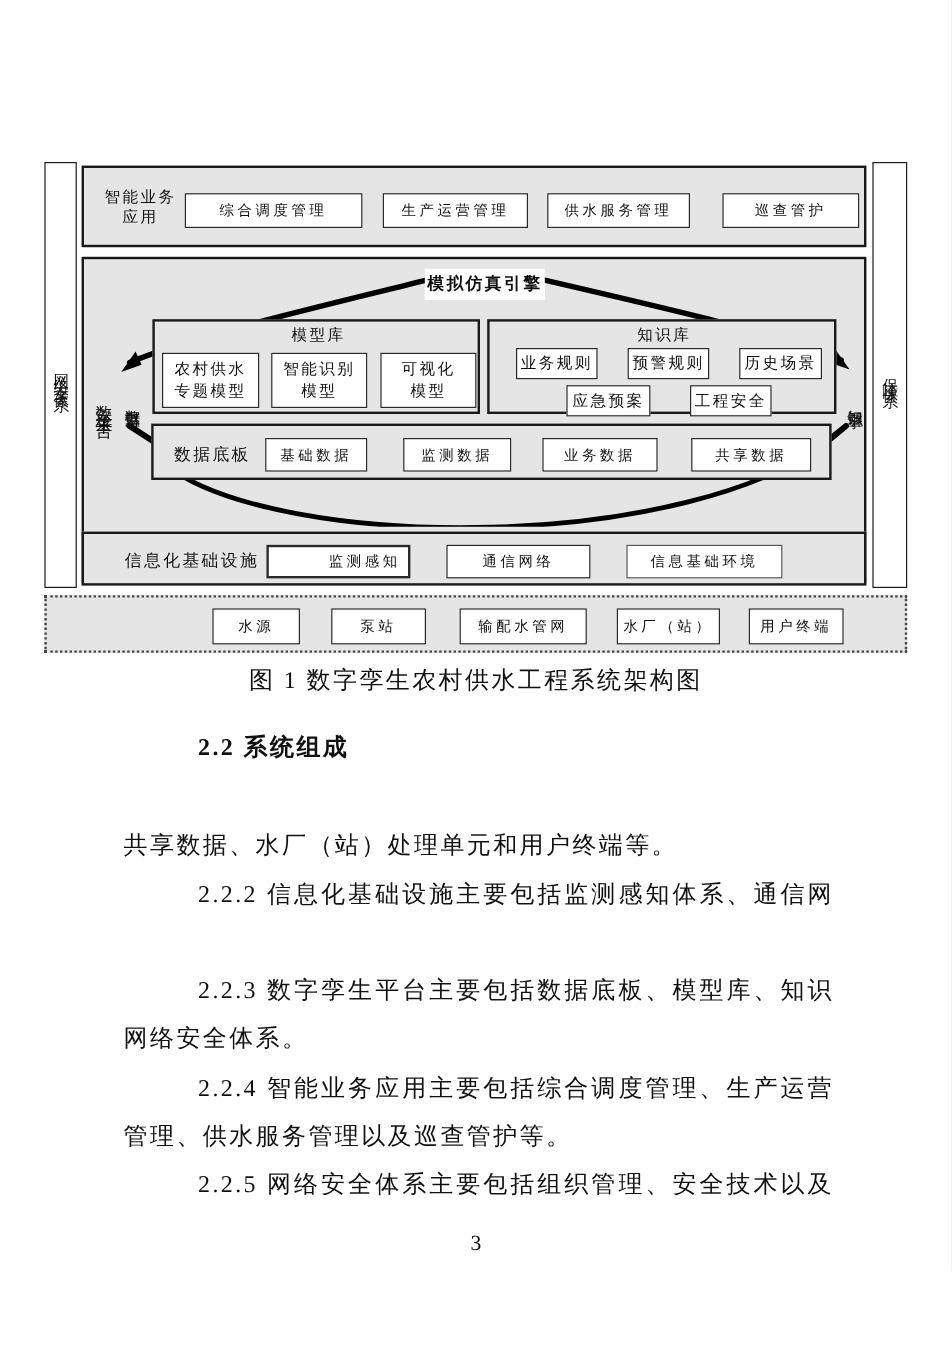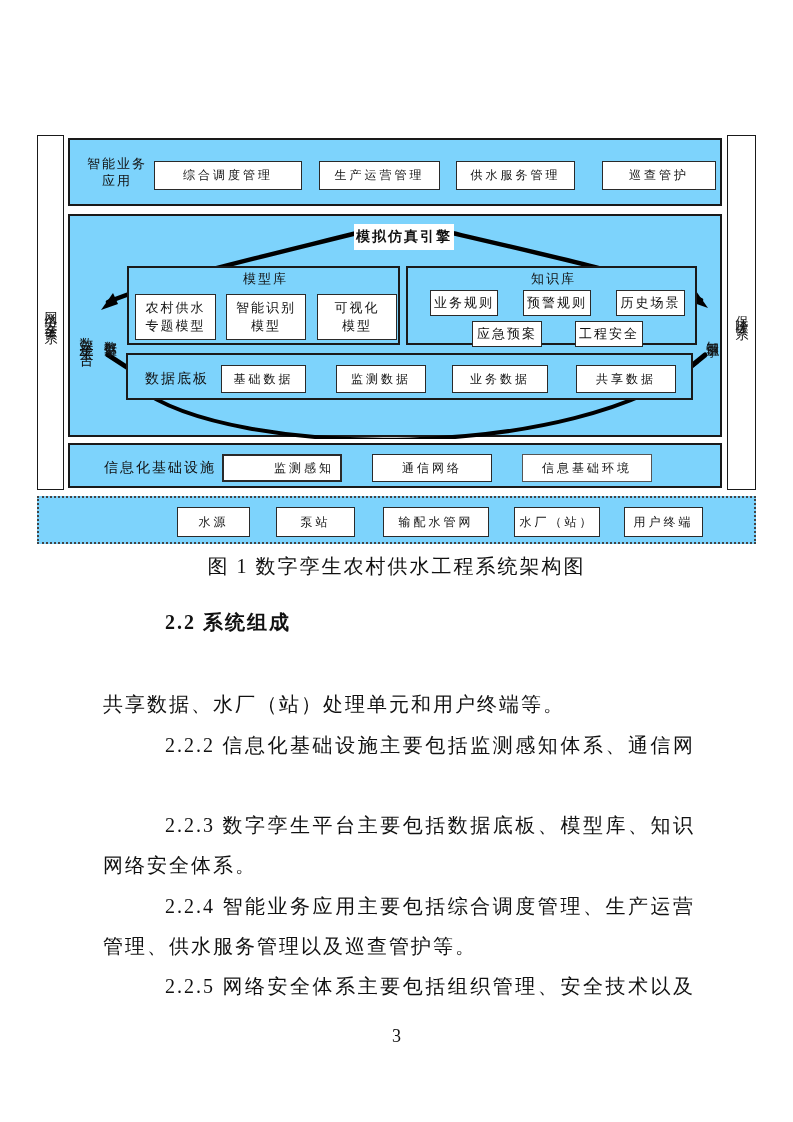--- a/index.html
+++ b/index.html
@@ -3,21 +3,21 @@
 <meta charset="utf-8">
 <style>
   html,body{margin:0;padding:0;background:#e8e8e8;}
   .page{
     position:relative;width:793px;height:1122px;margin:0 auto;
     background:#ffffff;overflow:hidden;
     font-family:"Liberation Sans",sans-serif;color:#111;
   }
   
   .abs{position:absolute;}
-  .cbox{position:absolute;border:2px solid #1a1a1a;background:#7dd3fc;box-sizing:border-box;}
+  .cbox{position:absolute;border:2px solid #1a1a1a;background:#e5e5e5;box-sizing:border-box;}
   .sbox{
     position:absolute;border:1.6px solid #2a2a2a;background:#fff;box-sizing:border-box;
     display:flex;align-items:center;justify-content:center;text-align:center;
     font-size:12px;letter-spacing:3px;white-space:nowrap;color:#111;
   }
   .sbox.small{font-size:13px;letter-spacing:2px;}
   .sbox.two span{display:block;line-height:1.35;letter-spacing:2px;}
   .vbar{
     position:absolute;border:1.6px solid #1a1a1a;background:#fff;box-sizing:border-box;
     display:flex;align-items:center;justify-content:center;
@@ -79,21 +79,21 @@
       <div class="dlabel two-line" style="left:12px;top:10px;width:70px;height:46px;font-size:13px;">
         <span>智能业务</span>
         <span>应用</span>
       </div>
       <div class="sbox" style="left:84px;top:21px;width:148px;height:29px;">综合调度管理</div>
       <div class="sbox" style="left:249px;top:21px;width:121px;height:29px;">生产运营管理</div>
       <div class="sbox" style="left:386px;top:21px;width:119px;height:29px;">供水服务管理</div>
       <div class="sbox" style="left:532px;top:21px;width:114px;height:29px;">巡查管护</div>
     </div>
 
-    <div class="cbox" style="left:68px;top:214px;width:654px;height:223px;">
+    <div class="cbox" style="left:68px;top:214px;width:654px;height:272px;">
 
       <svg class="arcs" width="654" height="223" viewBox="0 0 654 223">
         <path d="M 38 86 C 92 64, 162 48, 287 17" fill="none" stroke="#000" stroke-width="4.5" stroke-linecap="round"></path>
         <path d="M 631 84 C 577 62, 507 46, 382 17" fill="none" stroke="#000" stroke-width="4.5" stroke-linecap="round"></path>
         <path d="M 38 139 L 58 152" fill="none" stroke="#000" stroke-width="5" stroke-linecap="round"></path>
         <path d="M 635 139 L 619 152" fill="none" stroke="#000" stroke-width="5" stroke-linecap="round"></path>
         <path d="M 67 171 C 162 245, 512 245, 627 146" fill="none" stroke="#000" stroke-width="4" stroke-linecap="round"></path>
         <polygon points="31,94 43,77 48,88" fill="#000"></polygon>
         <polygon points="638,92 626,75 621,86" fill="#000"></polygon>
       </svg>

